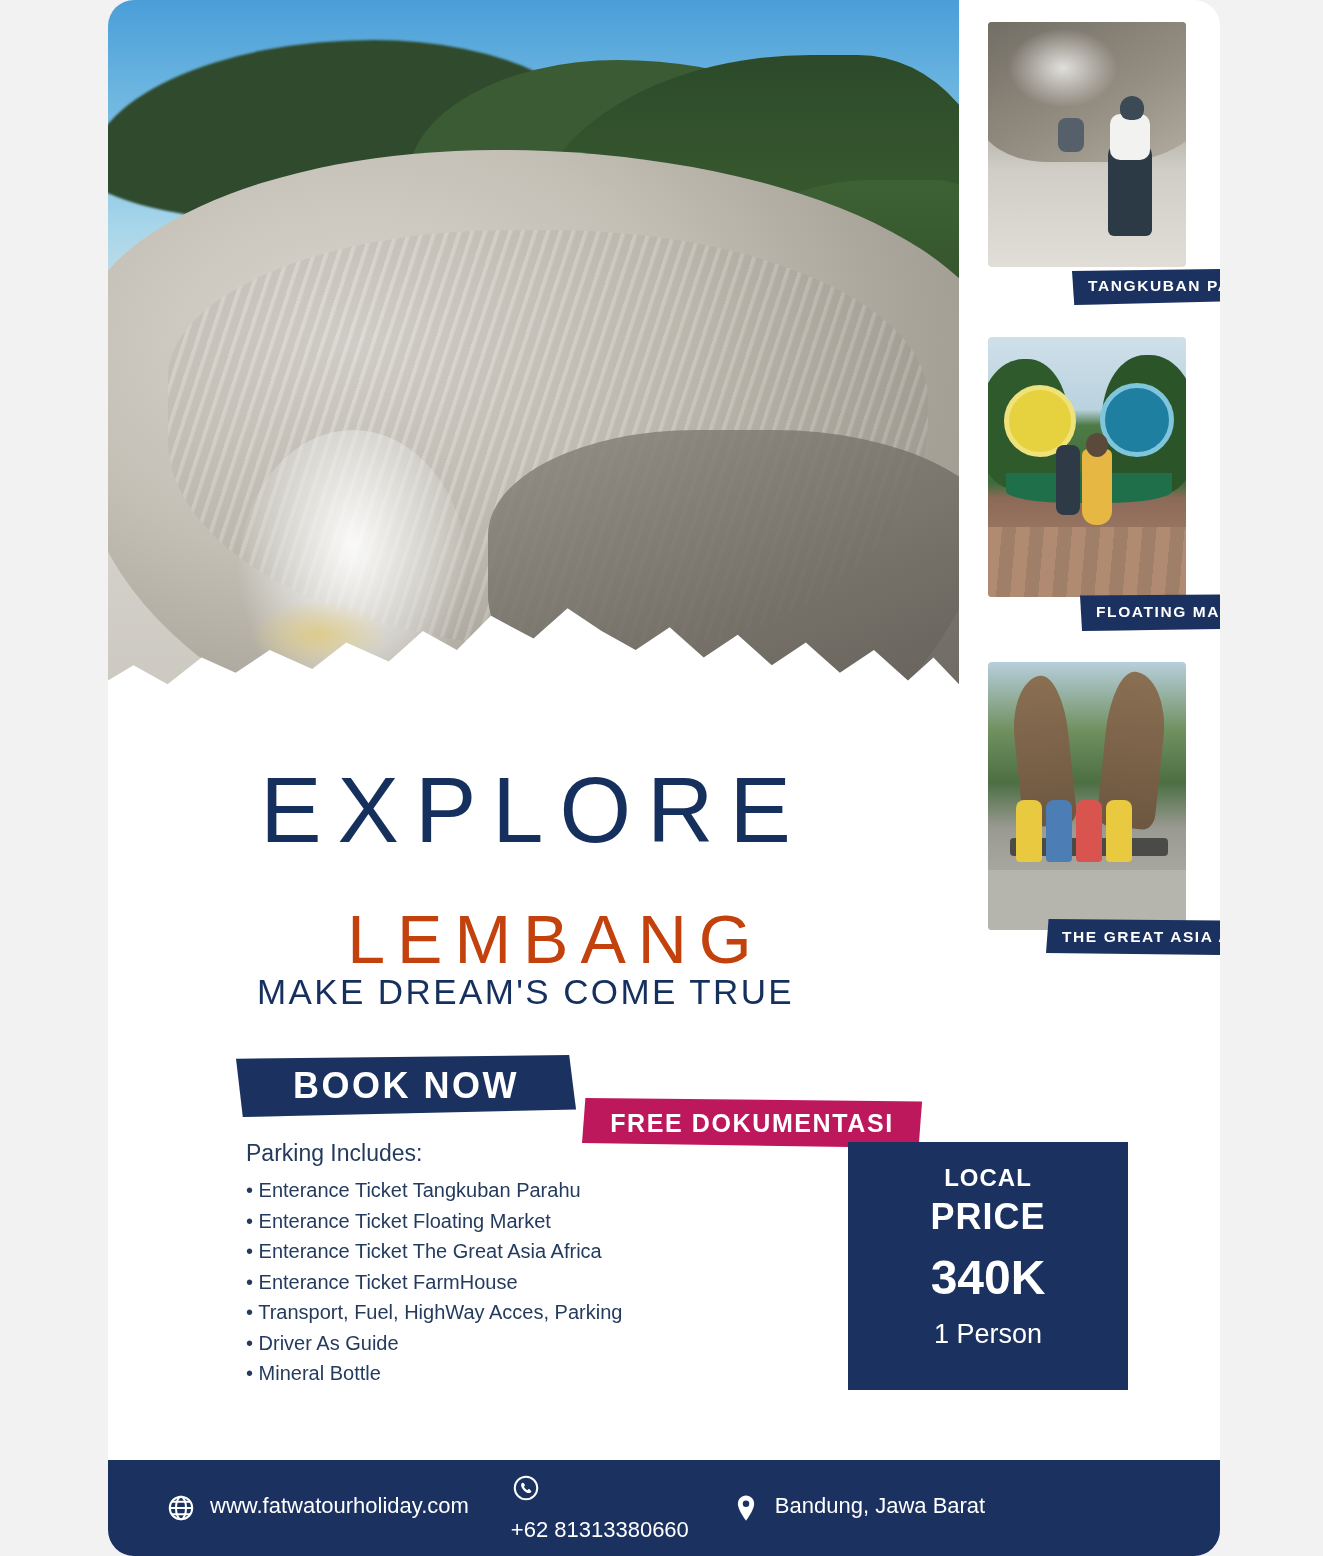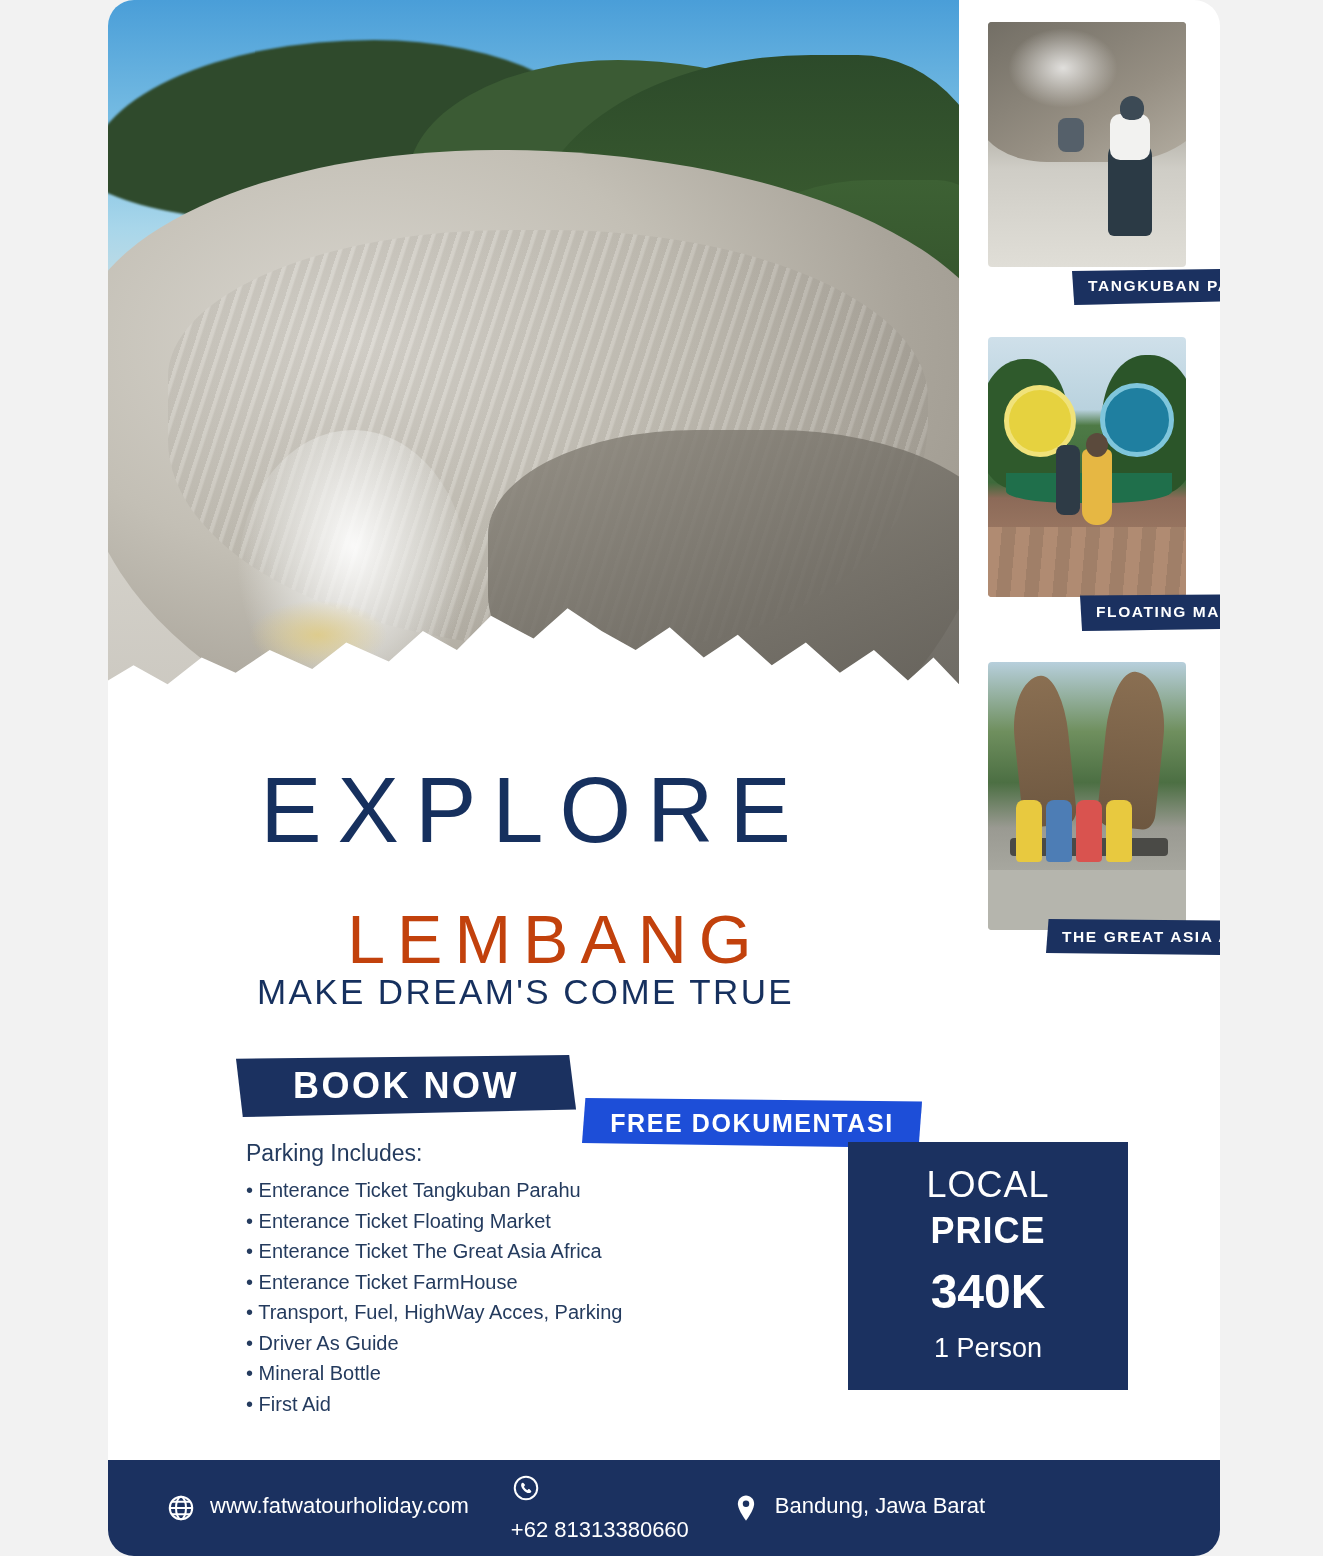--- a/index.html
+++ b/index.html
@@ -274,21 +274,21 @@
     font-weight: 700;
     letter-spacing: 2.5px;
     display: flex; align-items: center; justify-content: center;
     clip-path: polygon(0 6%, 98% 0, 100% 88%, 2% 100%);
     box-shadow: 3px 4px 0 rgba(27,49,96,.3);
   }
   .free-dok {
     position: absolute;
     left: 474px; top: 1098px;
     width: 340px; height: 50px;
-    background: #1d4ed8;
+    background: #be185d;
     color: #ffffff;
     font-size: 25px;
     font-weight: 700;
     letter-spacing: 1.6px;
     display: flex; align-items: center; justify-content: center;
     clip-path: polygon(1% 0, 100% 7%, 99% 100%, 0 90%);
     box-shadow: 3px 4px 0 rgba(27,49,96,.3);
   }
 
   
@@ -313,21 +313,21 @@
   .price-box {
     position: absolute;
     left: 740px; top: 1142px;
     width: 280px; height: 248px;
     background: #1b3160;
     color: #ffffff;
     text-align: center;
     padding-top: 22px;
     box-sizing: border-box;
   }
-  .price-l1 { font-size: 36px; font-weight: 400; letter-spacing: 1px; }
+  .price-l1 { font-size: 24px; font-weight: 700; letter-spacing: 1px; }
   .price-l2 { font-size: 36px; font-weight: 700; letter-spacing: 1px; margin-top: 4px;}
   .price-l3 { font-size: 48px; font-weight: 700; margin-top: 12px; }
   .price-l4 { font-size: 27px; font-weight: 400; margin-top: 14px; }
 
   
   .footer {
     position: absolute;
     left: 0; bottom: 0;
     width: 100%;
     height: 96px;
@@ -415,21 +415,20 @@
     <div class="pkg">
       <div class="pkg-title">Parking Includes:</div>
       <ul>
         <li>• Enterance Ticket Tangkuban Parahu</li>
         <li>• Enterance Ticket Floating Market</li>
         <li>• Enterance Ticket The Great Asia Africa</li>
         <li>• Enterance Ticket FarmHouse</li>
         <li>• Transport, Fuel, HighWay Acces, Parking</li>
         <li>• Driver As Guide</li>
         <li>• Mineral Bottle</li>
-        <li>• First Aid</li>
       </ul>
     </div>
 
     <div class="price-box">
       <div class="price-l1">LOCAL</div>
       <div class="price-l2">PRICE</div>
       <div class="price-l3">340K</div>
       <div class="price-l4">1 Person</div>
     </div>
 

